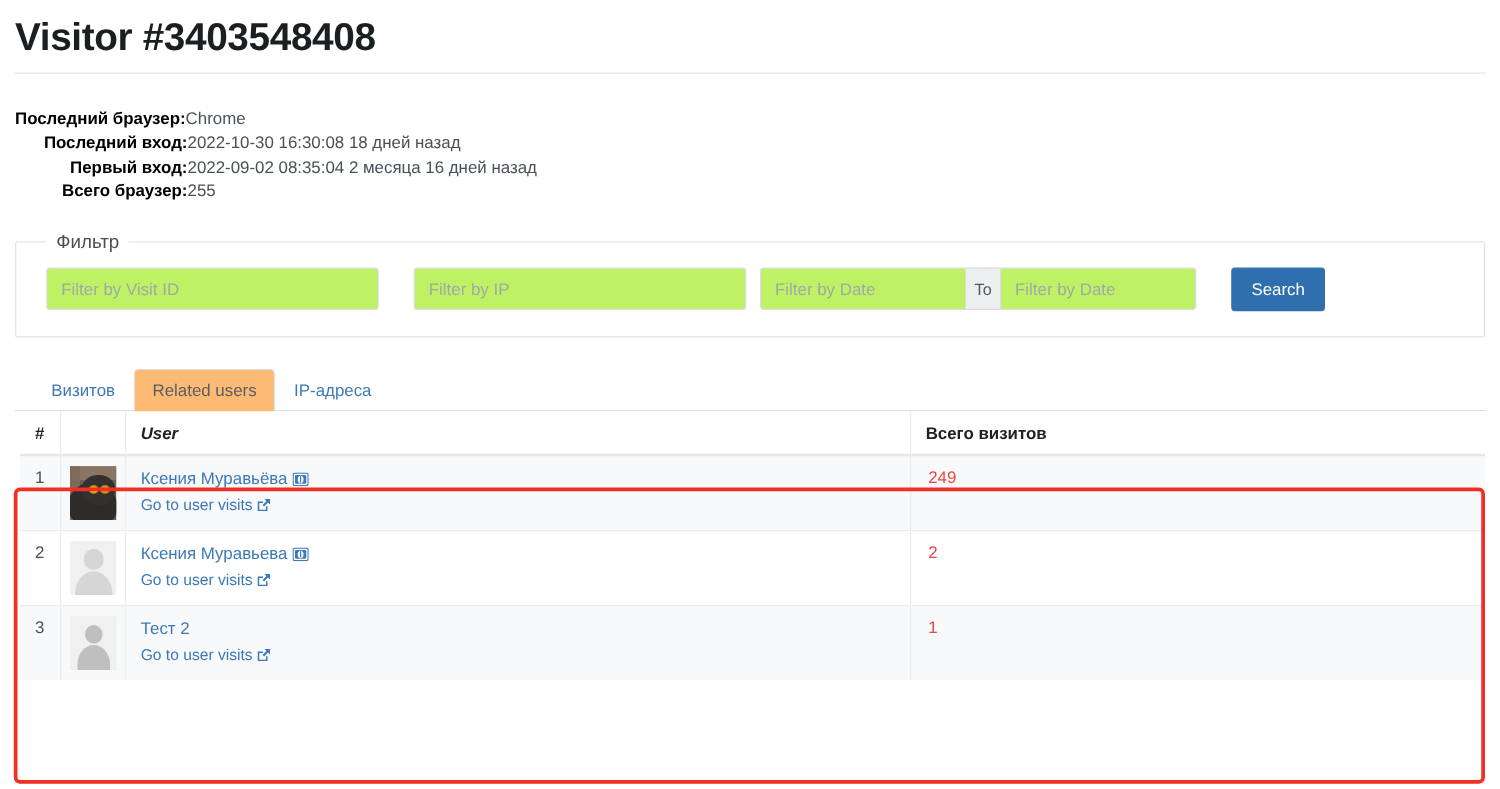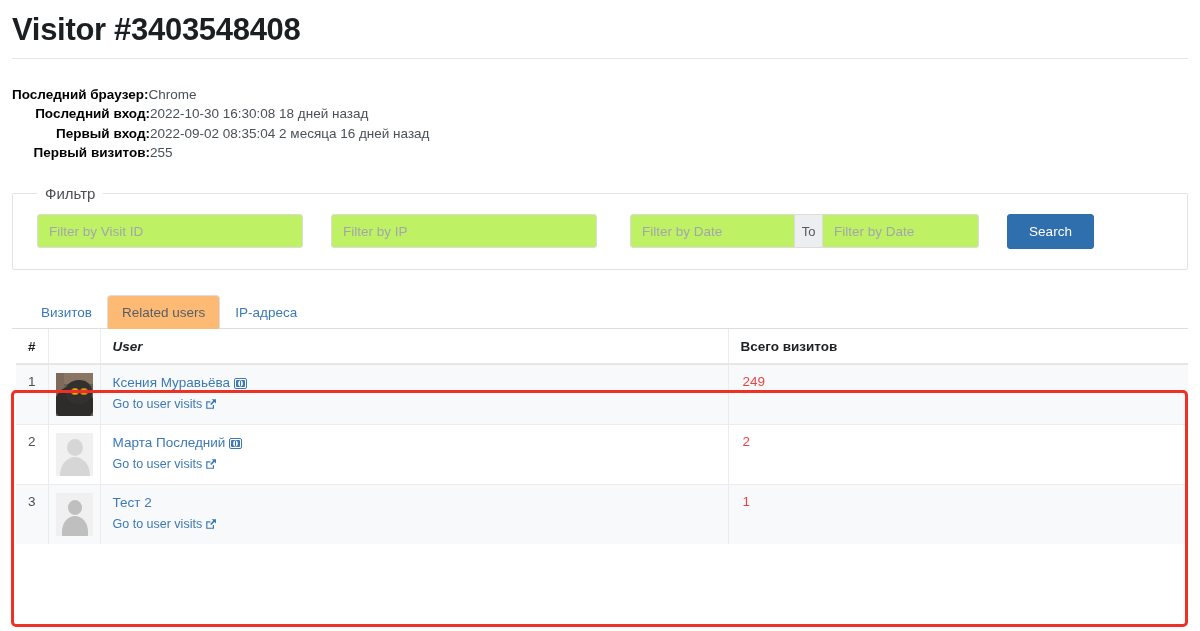--- a/index.html
+++ b/index.html
@@ -55,34 +55,34 @@
     background: #bef264;
     font-size: 13.5px;
     color: #333;
     padding: 0 11px;
     outline: none;
     font-family: "Liberation Sans", sans-serif;
   }
   .fi::placeholder { color: #a2a7ab; }
   .fi-visit { width: 266px; }
   .fi-ip { width: 266px; margin-left: 28px; }
-  .date-group { display: flex; align-items: flex-end; margin-left: 33px; }
+  .date-group { display: flex; align-items: flex-end; margin-left: 11px; }
   .fi-date { width: 165px; border-radius: 3px 0 0 3px; }
   .date-addon {
     display: flex; align-items: center; justify-content: center;
     width: 27px; height: 34px;
     background: #eceeef;
     border: 1px solid #dcdcdc;
     border-left: none; border-right: none;
     font-size: 13px; color: #55595c;
   }
   .fi-date2 { width: 157px; border-radius: 0 3px 3px 0; }
   .search-btn {
     margin-left: 28px;
-    height: 35px; width: 87px;
+    height: 35px; width: 75px;
     background: #2f6fad;
     border: 1px solid #2f6fad;
     border-radius: 3px;
     color: #fff;
     font-size: 13.5px;
     font-family: "Liberation Sans", sans-serif;
     cursor: pointer;
     padding: 0;
   }
 
@@ -232,21 +232,21 @@
     </div>
     <div class="meta-row">
       <span class="meta-label wide">Последний вход:</span>
       <span class="meta-value">2022-10-30 16:30:08 18 дней назад</span>
     </div>
     <div class="meta-row">
       <span class="meta-label wide">Первый вход:</span>
       <span class="meta-value">2022-09-02 08:35:04 2 месяца 16 дней назад</span>
     </div>
     <div class="meta-row">
-      <span class="meta-label wide">Первый визитов:</span>
+      <span class="meta-label wide">Всего браузер:</span>
       <span class="meta-value">255</span>
     </div>
   </div>
 
   <fieldset class="filter-fieldset">
     <legend class="filter-legend">Фильтр</legend>
     <div class="filter-row">
       <input class="fi fi-visit" type="text" placeholder="Filter by Visit ID" style="">
       <input class="fi fi-ip" type="text" placeholder="Filter by IP" style="">
       <div class="date-group">
@@ -311,21 +311,21 @@
 
         <tr>
           <td class="cell-num">2</td>
           <td class="cell-ava">
             <span class="avatar avatar-silhouette sil-light">
               <span class="sil-head"></span>
               <span class="sil-body"></span>
             </span>
           </td>
           <td>
-            <a class="user-name" href="#">Марта Последний</a><span class="badge-icon"><svg width="13" height="11" viewBox="0 0 13 11">
+            <a class="user-name" href="#">Ксения Муравьева</a><span class="badge-icon"><svg width="13" height="11" viewBox="0 0 13 11">
                   <rect x="0.5" y="0.5" width="12" height="10" rx="1.5" fill="#ffffff" stroke="#3c79b6"></rect>
                   <rect x="2" y="2" width="9" height="7" rx="1" fill="#3c79b6"></rect>
                   <ellipse cx="6.5" cy="5.5" rx="2.3" ry="3" fill="#ffffff"></ellipse>
                   <rect x="6" y="3" width="1" height="5" fill="#3c79b6"></rect>
                 </svg></span>
             <div class="goto-line">
               <a class="goto-link" href="#">Go to user visits</a><span class="ext-icon"><svg width="12" height="12" viewBox="0 0 12 12">
                     <path d="M1.2 3.2h4.2v1.2H2.4v5.4h5.4V6.9H9v3.9H1.2z" fill="#3c79b6"></path>
                     <path d="M6.6 1.2H11v4.4l-1.6-1.6-3.1 3.1-1.2-1.2 3.1-3.1z" fill="#3c79b6"></path>
                   </svg></span>

